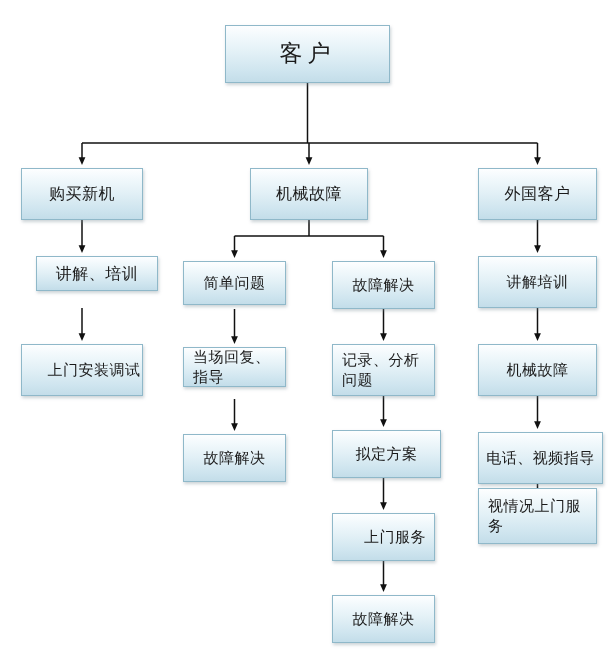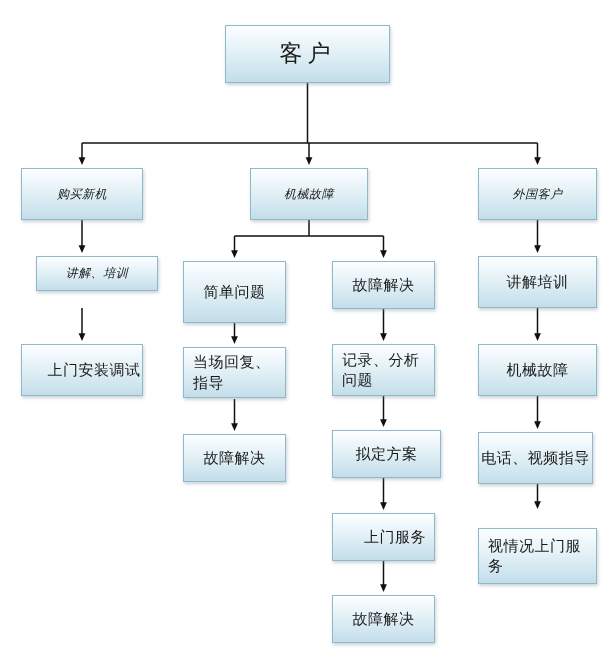--- a/index.html
+++ b/index.html
@@ -52,22 +52,21 @@
   .node.leftal {
     justify-content: flex-start;
     text-align: left;
     padding-left: 9px;
   }
   .node.root {
     font-size: 23px;
     letter-spacing: 5px;
   }
   .node.big {
-    font-size: 12px;
-    font-style: italic;
+    font-size: 16px;
   }
 </style>
 </head>
 <body>
 
 <div id="canvas">
   <svg id="edges" viewBox="0 0 616 662">
     <defs>
       <marker id="arrowhead" markerWidth="9" markerHeight="9" refX="4.2" refY="4" orient="auto" markerUnits="userSpaceOnUse">
         <path d="M0.4,0.6 L8.2,4 L0.4,7.4 Z" fill="#111111"></path>
@@ -96,27 +95,27 @@
         <path d="M234.5,236 L234.5,254" marker-end="url(#arrowhead)"></path>
         <path d="M383.5,236 L383.5,254" marker-end="url(#arrowhead)"></path>
       </g>
   </svg>
   <div id="node-layer">
       <div class="node center root" style="left: 225px; top: 25px; width: 165px; height: 58px;">客户</div>
       <div class="node center big" style="left: 21px; top: 168px; width: 122px; height: 52px;">购买新机</div>
       <div class="node center big" style="left: 36px; top: 256px; width: 122px; height: 35px;">讲解、培训</div>
       <div class="node center" style="left: 21px; top: 344px; width: 122px; height: 52px; padding-left: 24px;">上门安装调试</div>
       <div class="node center big" style="left: 250px; top: 168px; width: 118px; height: 52px;">机械故障</div>
-      <div class="node center" style="left: 183px; top: 261px; width: 103px; height: 62px;">简单问题</div>
-      <div class="node leftal" style="left: 183px; top: 347px; width: 103px; height: 51px;">当场回复、指导</div>
+      <div class="node center" style="left: 183px; top: 261px; width: 103px; height: 44px;">简单问题</div>
+      <div class="node leftal" style="left: 183px; top: 347px; width: 103px; height: 40px;">当场回复、指导</div>
       <div class="node center" style="left: 183px; top: 434px; width: 103px; height: 48px;">故障解决</div>
       <div class="node center" style="left: 332px; top: 261px; width: 103px; height: 48px;">故障解决</div>
       <div class="node leftal" style="left: 332px; top: 344px; width: 103px; height: 52px;">记录、分析问题</div>
       <div class="node center" style="left: 332px; top: 430px; width: 109px; height: 48px;">拟定方案</div>
       <div class="node center" style="left: 332px; top: 513px; width: 103px; height: 48px; padding-left: 23px;">上门服务</div>
       <div class="node center" style="left: 332px; top: 595px; width: 103px; height: 48px;">故障解决</div>
       <div class="node center big" style="left: 478px; top: 168px; width: 119px; height: 52px;">外国客户</div>
       <div class="node center" style="left: 478px; top: 256px; width: 119px; height: 52px;">讲解培训</div>
       <div class="node center" style="left: 478px; top: 344px; width: 119px; height: 52px;">机械故障</div>
-      <div class="node center" style="left: 478px; top: 432px; width: 115px; height: 52px;">电话、视频指导</div>
-      <div class="node leftal" style="left: 478px; top: 528px; width: 119px; height: 56px;">视情况上门服务</div>
+      <div class="node center" style="left: 478px; top: 432px; width: 125px; height: 52px;">电话、视频指导</div>
+      <div class="node leftal" style="left: 478px; top: 488px; width: 119px; height: 56px;">视情况上门服务</div>
     </div>
 </div>
 
 </body></html>

